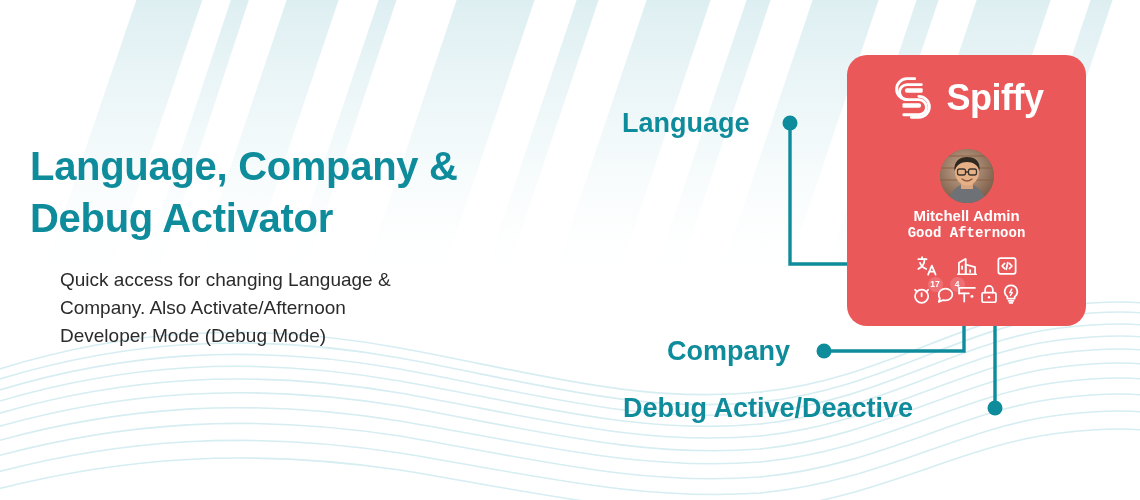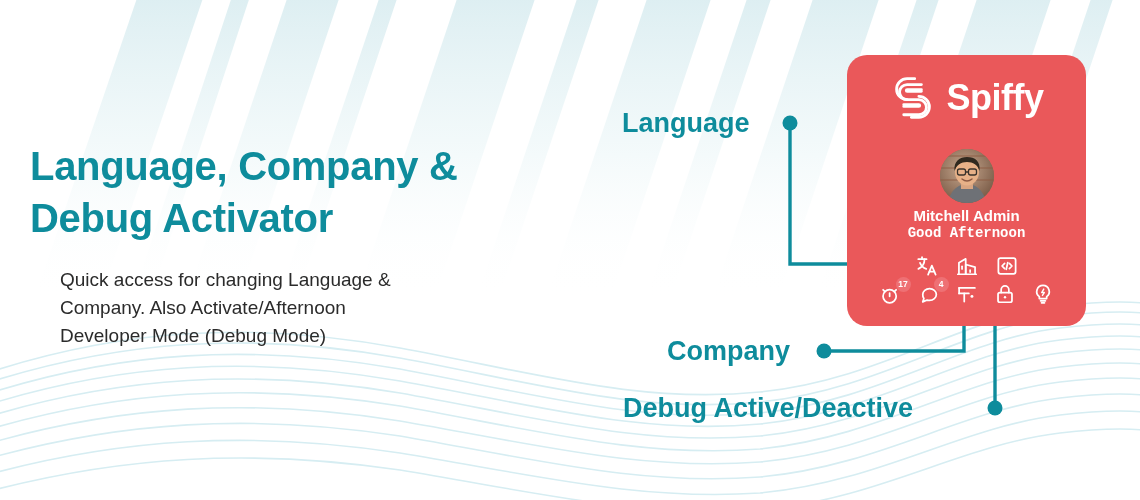--- a/index.html
+++ b/index.html
@@ -87,21 +87,21 @@
     color:#ffffff;
     font-size:14px;
     font-weight:bold;
     font-family:Liberation Mono, monospace;
   }
   .icon-row {
     position:absolute; left:0; right:0;
     display:flex; align-items:center; justify-content:center;
   }
   .row-top { top:200px; gap:18px; }
-  .row-bottom { top:228px; gap:16px; }
+  .row-bottom { top:228px; }
   .ic { position:relative; width:22px; height:22px; display:block; }
   .ic svg { display:block; width:100%; height:100%; }
   .badge {
     position:absolute;
     top:-6px; right:-9px;
     min-width:15px; height:15px;
     border-radius:50%;
     background:#EE7074;
     color:#ffffff;
     font-size:8.5px;

